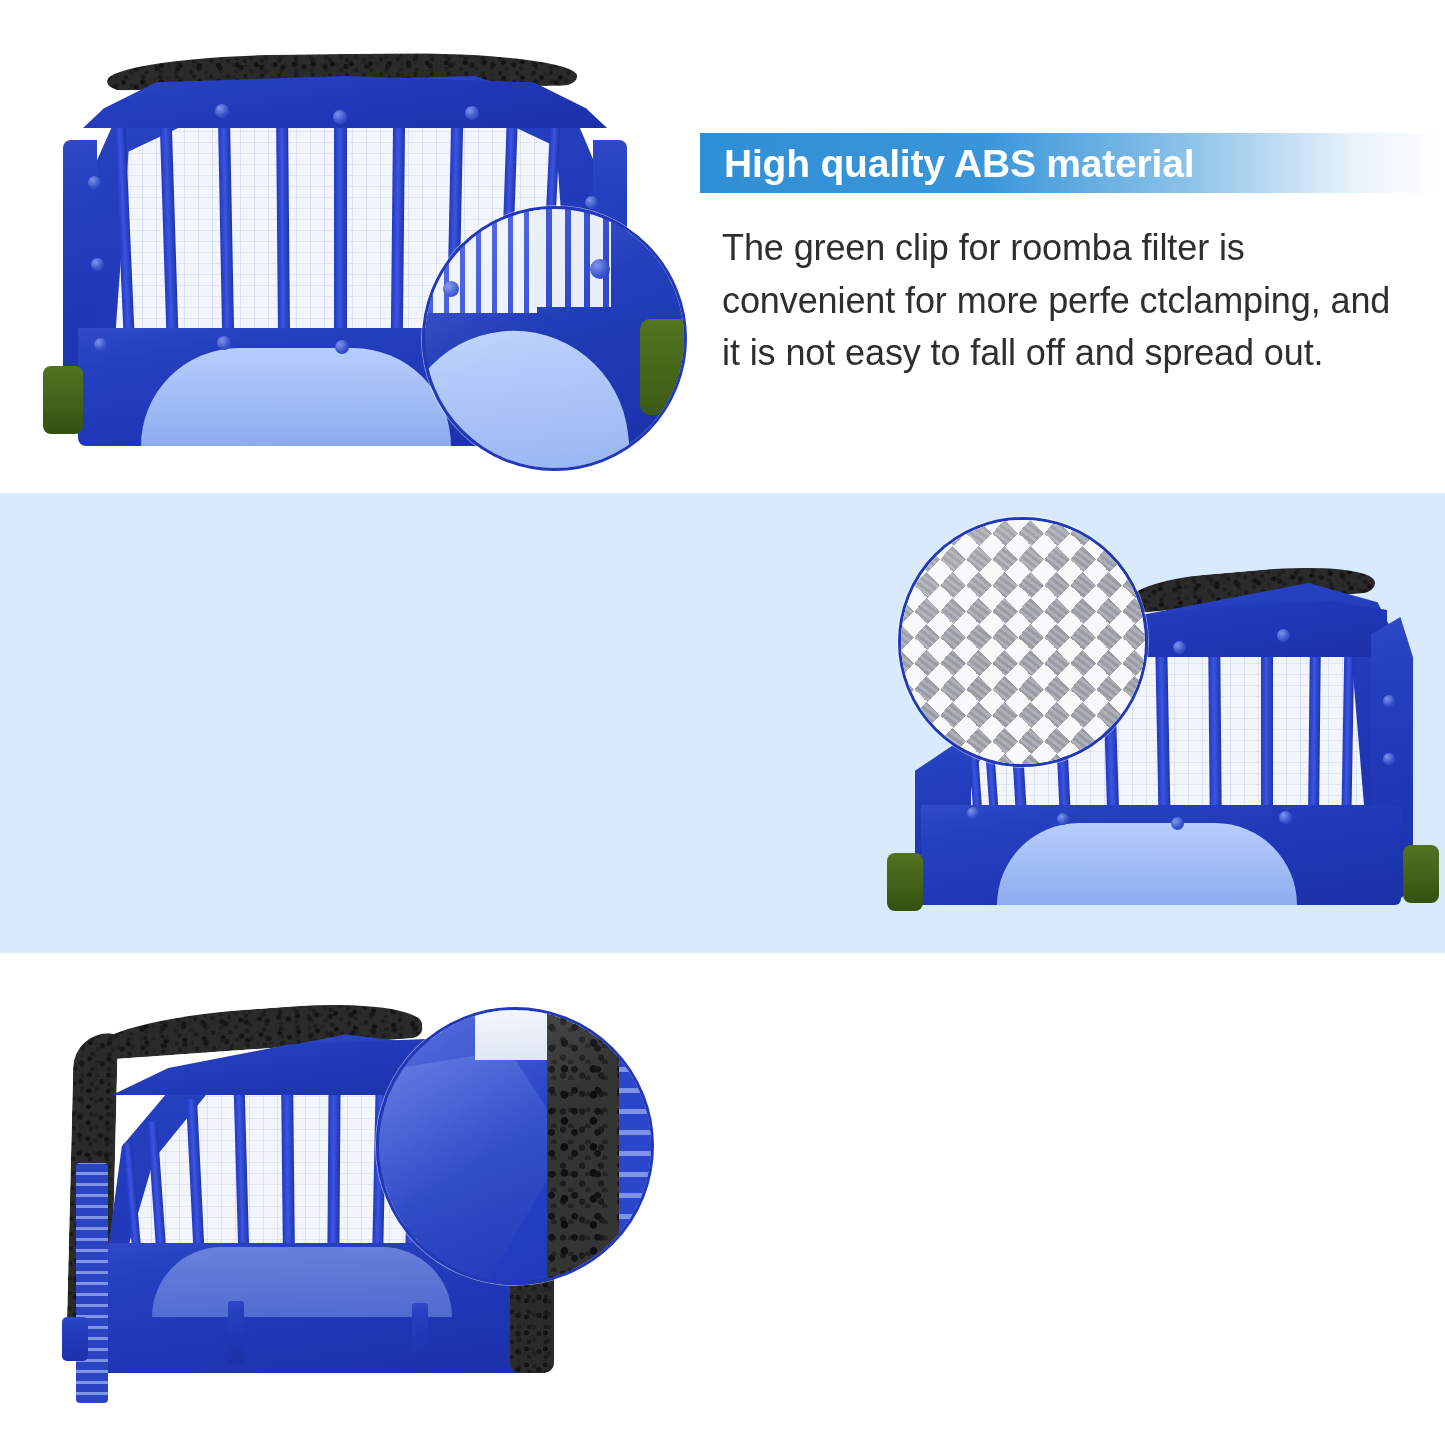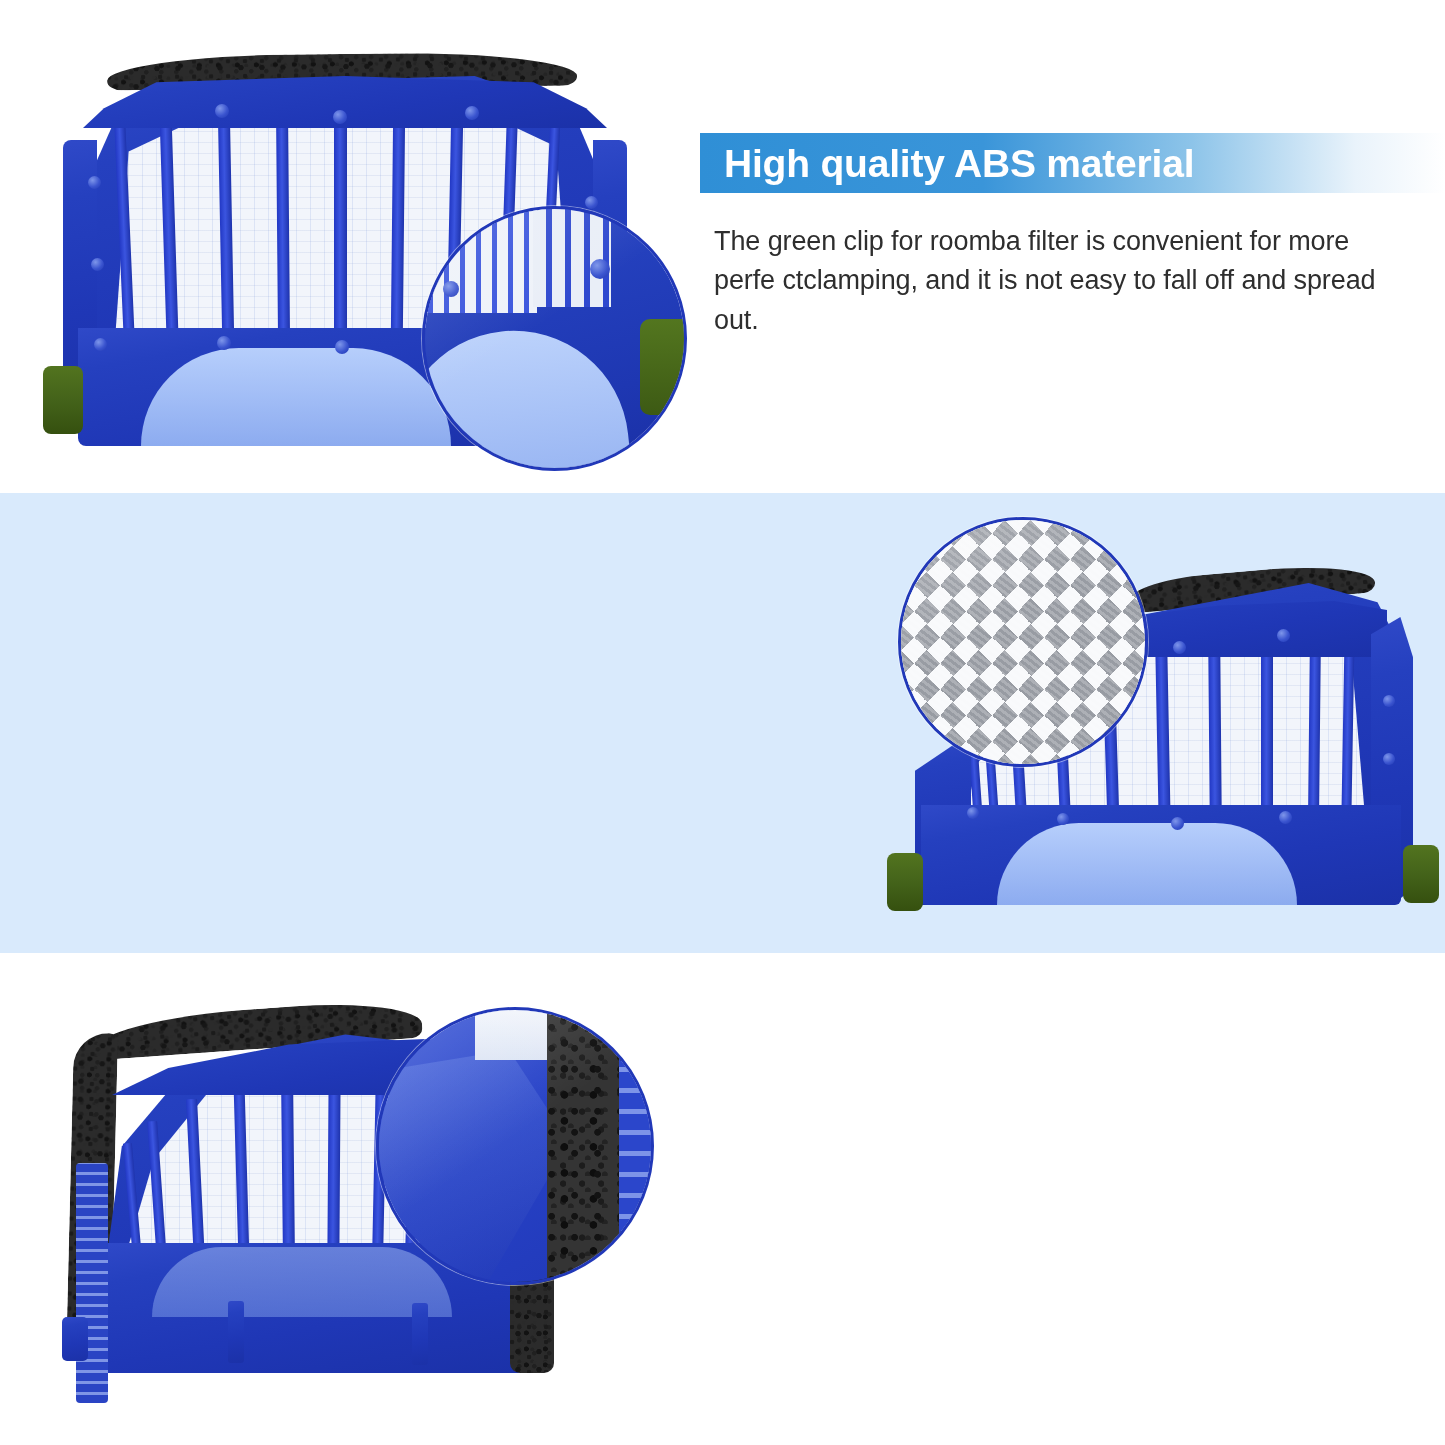--- a/index.html
+++ b/index.html
@@ -29,23 +29,24 @@
     font-size:39px;
     font-weight:bold;
     letter-spacing:-0.2px;
     padding-left:24px;
     white-space:nowrap;
     line-height:1;
   }
   .bodytext {
     position:absolute;
     color:#2e2e2e;
-    font-size:27px;
+    font-size:36px;
     line-height:1.46;
     letter-spacing:-0.1px;
+    margin-left:8px;
   }
   .plaintitle {
     position:absolute;
     color:#3183ce;
     font-size:46px;
     font-weight:bold;
     letter-spacing:-0.4px;
     white-space:nowrap;
     line-height:1;
   }

